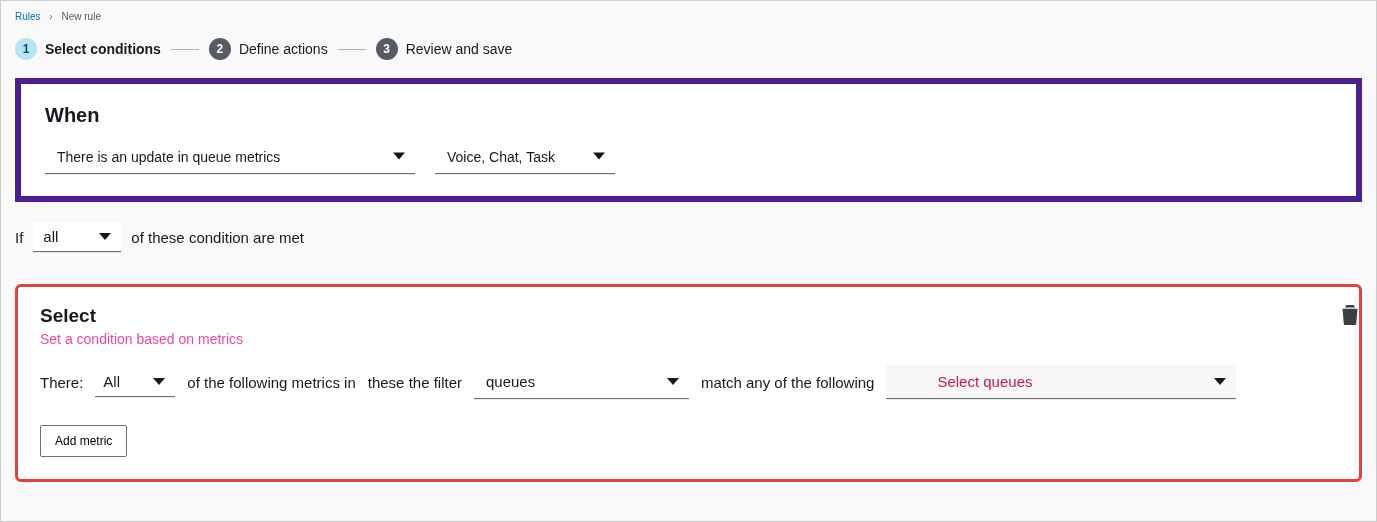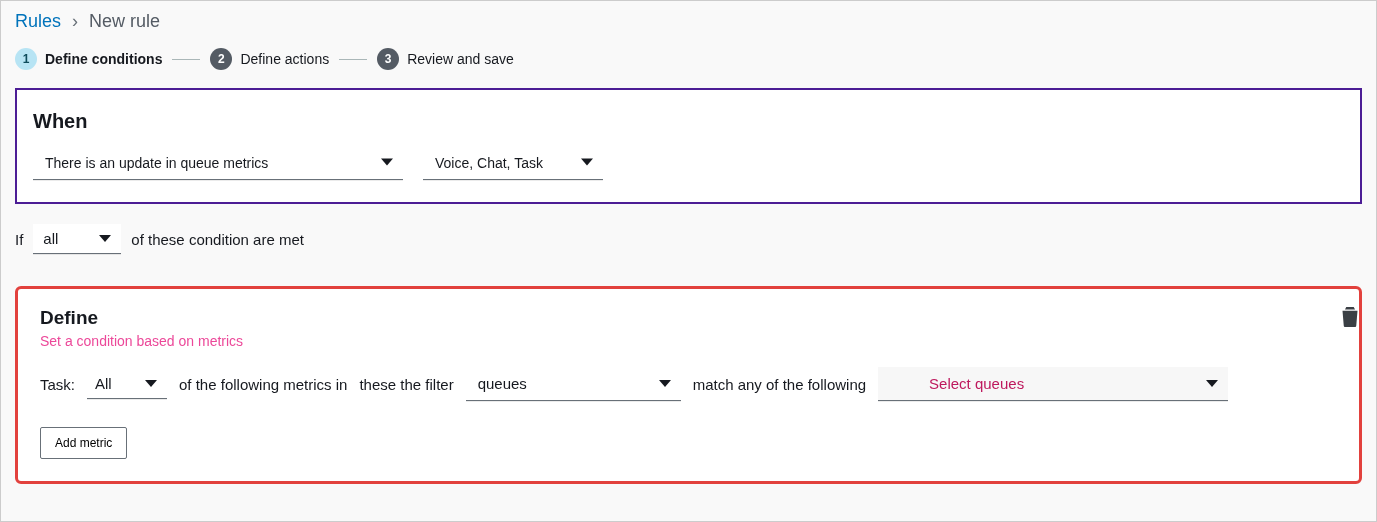--- a/index.html
+++ b/index.html
@@ -13,21 +13,21 @@
   .page {
     width: 1377px;
     height: 522px;
     border: 1px solid #ccc;
     background: #f9f9f9;
     position: relative;
     overflow: hidden;
   }
   .breadcrumb {
     padding: 10px 14px 6px;
-    font-size: 18px;
+    font-size: 10px;
   }
   .breadcrumb a {
     color: #0073bb;
     text-decoration: none;
   }
   .breadcrumb .sep {
     margin: 0 6px;
     color: #687078;
   }
   .breadcrumb .current {
@@ -61,23 +61,23 @@
   }
   .step.active .label { font-weight: 700; }
   .step .label { color: #16191f; }
   .step-line {
     width: 28px;
     height: 1px;
     background: #aab7b8;
   }
   .panel {
     background: #fff;
-    border: 2px solid #4c1d95;
+    border: 6px solid #4c1d95;
     margin: 0 14px;
-    padding: 20px 16px 22px;
+    padding: 20px 24px 22px;
   }
   .panel-when h2 {
     margin: 0 0 14px 0;
     font-size: 20px;
     font-weight: 700;
   }
   .row {
     display: flex;
     gap: 20px;
     align-items: center;
@@ -172,21 +172,21 @@
 
   <div class="breadcrumb">
     <a href="#">Rules</a>
     <span class="sep">›</span>
     <span class="current">New rule</span>
   </div>
 
   <div class="stepper">
     <div class="step active">
       <div class="num">1</div>
-      <div class="label">Define conditions</div>
+      <div class="label">Select conditions</div>
     </div>
     <div class="step-line"></div>
     <div class="step">
       <div class="num">2</div>
       <div class="label">Define actions</div>
     </div>
     <div class="step-line"></div>
     <div class="step">
       <div class="num">3</div>
       <div class="label">Review and save</div>
@@ -223,25 +223,25 @@
   </div>
 
   <div class="metrics-card">
     <div class="trash">
       <span>
         <svg viewBox="0 0 14 16">
             <path d="M1 3h12l-1 12a1 1 0 0 1-1 1H3a1 1 0 0 1-1-1L1 3zm3-3h6l1 2H3l1-2z"></path>
           </svg>
       </span>
     </div>
-    <h3>Define</h3>
+    <h3>Select</h3>
     <div class="sub">Set a condition based on metrics</div>
 
     <div class="logic-row">
-      <span>Task:</span>
+      <span>There:</span>
       <div class="select tiny">
         <span class="text">All</span>
         <span class="caret"><svg viewBox="0 0 10 6">
               <path d="M0 0l5 6 5-6z"></path>
             </svg></span>
       </div>
       <span>of the following metrics in</span>
       <span>these the filter</span>
       <div class="select wide4">
         <span class="text">queues</span>

